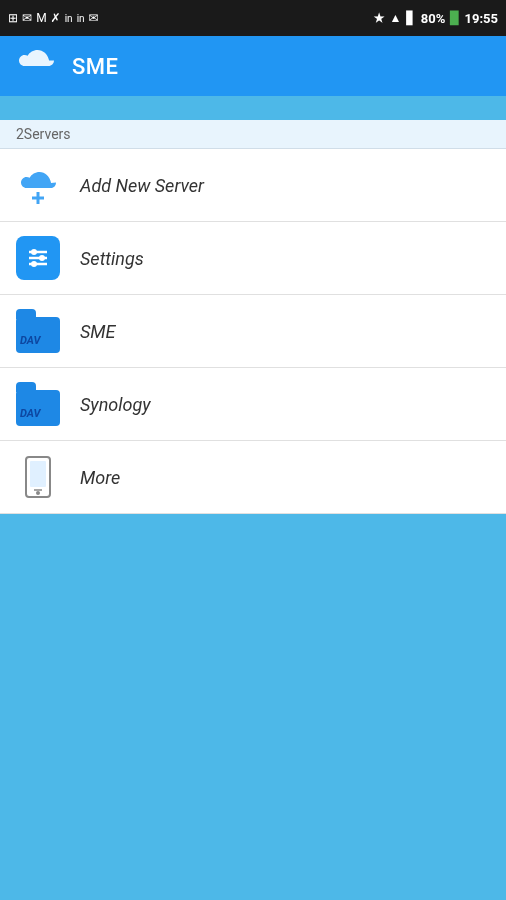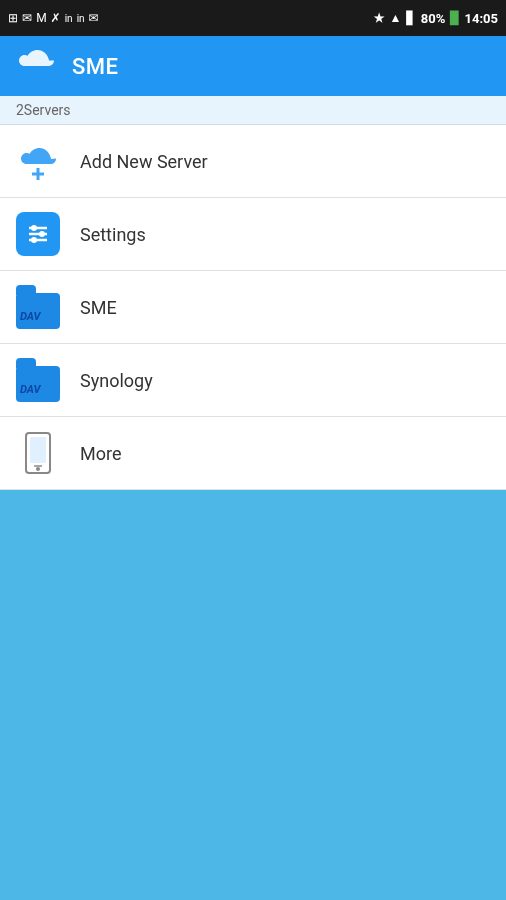--- a/index.html
+++ b/index.html
@@ -73,20 +73,21 @@
     }
 
     
     .servers-label {
       width: 100%;
       background: #e8f4fd;
       padding: 6px 16px;
       font-size: 14px;
       color: #666;
       border-bottom: 1px solid #d0dde8;
+      margin-top: 24px;
     }
 
     
     .menu-list {
       background: white;
       width: 100%;
     }
 
     .menu-item {
       display: flex;
@@ -104,20 +105,21 @@
       display: flex;
       align-items: center;
       justify-content: center;
       flex-shrink: 0;
     }
 
     .menu-item-label {
       font-size: 18px;
       color: #333;
       font-weight: 400;
+      font-style: italic;
     }
 
     
     .settings-icon-box {
       width: 44px;
       height: 44px;
       background: #2196f3;
       border-radius: 8px;
       display: flex;
       align-items: center;
@@ -193,21 +195,21 @@
     <span class="status-icon" style="font-size:10px;">in</span>
     <span class="status-icon" style="font-size:10px;">in</span>
     <span class="status-icon">✉</span>
   </div>
   <div class="status-bar-right">
     <span class="status-icon">★</span>
     <span class="status-icon">▲</span>
     <span class="status-icon">▋</span>
     <span>80%</span>
     <span class="status-icon" style="color:#4caf50;">▉</span>
-    <span>14:05</span>
+    <span>19:55</span>
   </div>
 </div>
 
 <div class="app-header">
   <div class="header-cloud-icon">
     <svg width="42" height="36" viewBox="0 0 42 36">
       <path d="M33 14.5c0-0.17-0.01-0.33-0.02-0.5C31.7 8.3 27.1 4 21.5 4c-4.2 0-7.9 2.3-9.8 5.7C10.8 9.3 9.7 9 8.5 9 5.5 9 3 11.5 3 14.5 3 17.5 5.5 20 8.5 20h24c3 0 5.5-2.5 5.5-5.5z" fill="white" opacity="0.9"></path>
     </svg>
   </div>
   <span class="header-title">SME</span>

